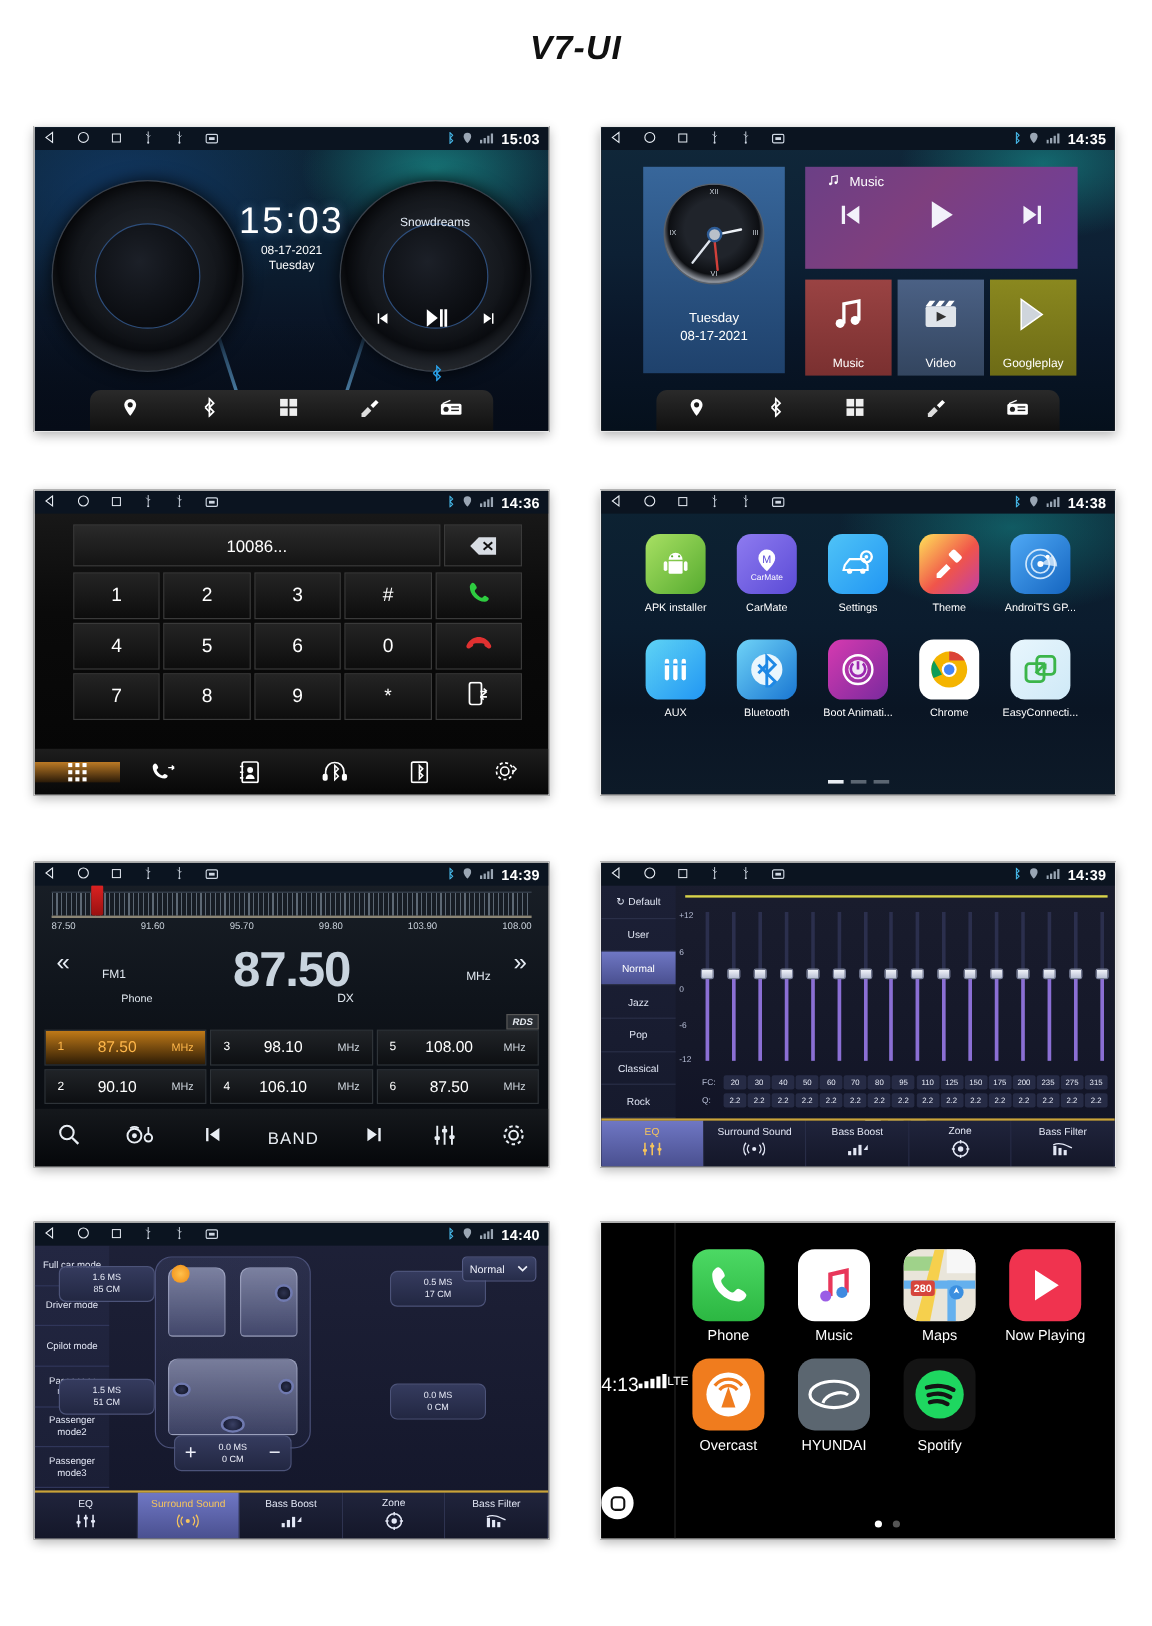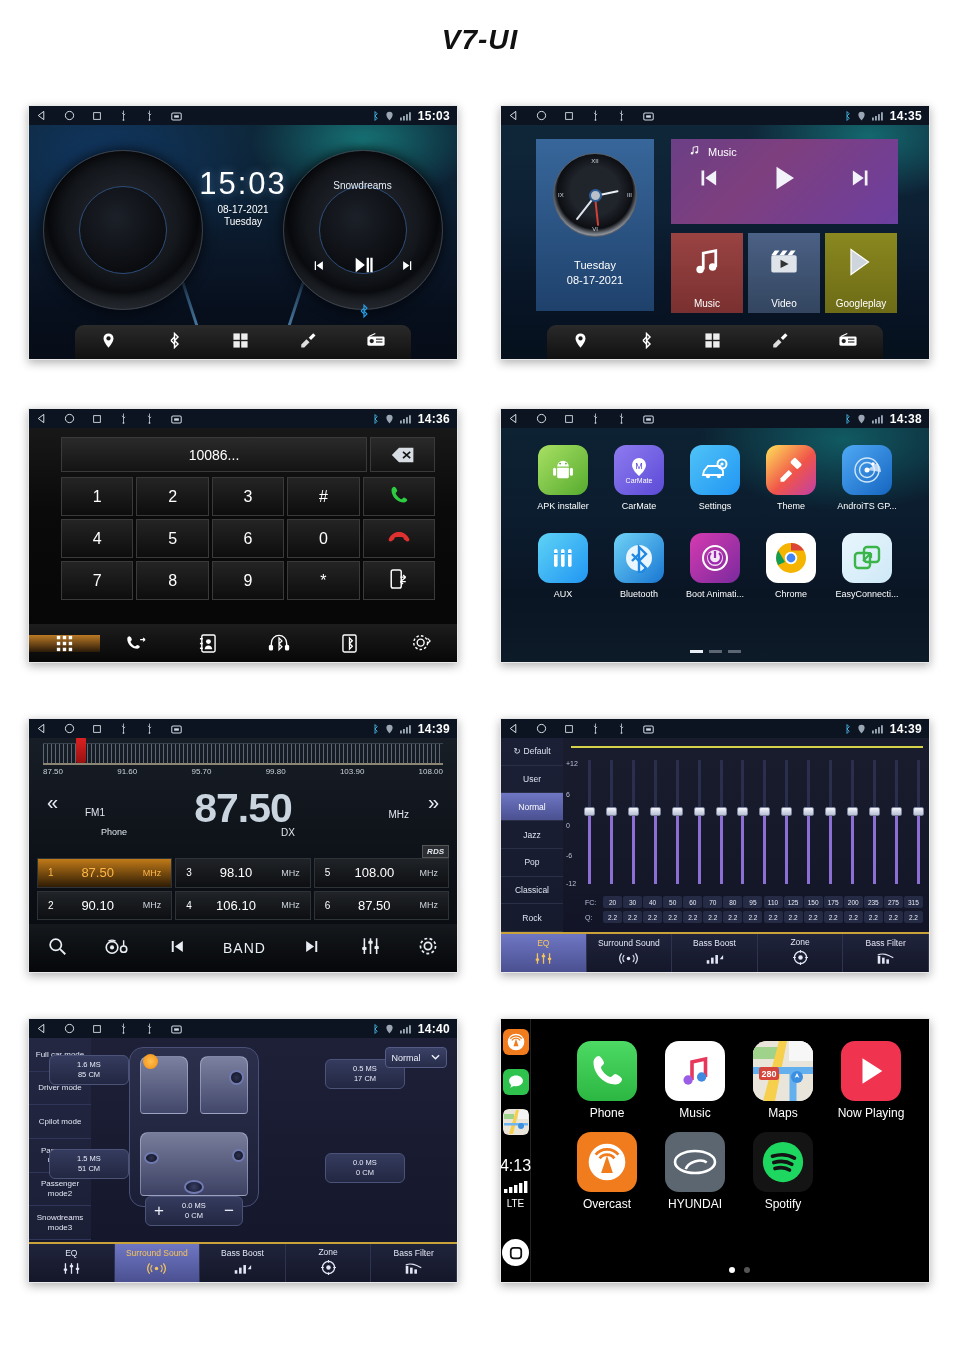--- a/index.html
+++ b/index.html
@@ -216,22 +216,22 @@
   .modeselect { position:absolute; right:10px; top:28px; width:62px; height:21px;
                 background:linear-gradient(180deg,#3a4166,#262c49); border:1px solid #545b84;
                 border-radius:4px; display:flex; align-items:center; justify-content:space-around;
                 color:#eef0fa; font-size:9px; }
   .stepper { position:absolute; left:116px; bottom:56px; width:98px; height:30px;
              background:linear-gradient(180deg,#353b5e,#222742); border:1px solid #4c5379; border-radius:6px;
              display:flex; align-items:center; justify-content:space-between; padding:0 8px; color:#eef0fa; }
 
   
   .p8-bg { position:absolute; inset:0; background:#000; }
-  .cp-side { position:absolute; left:0; top:0; bottom:0; width:30px;
-             border-right:1px solid #222; display:flex; flex-direction:column; align-items:center; padding-top:10px; }
+  .cp-side { position:absolute; left:0; top:0; bottom:0; width:62px;
+             border-right:1px solid #222; display:flex; flex-direction:row; align-items:center; }
   .cp-sicon { width:26px; height:26px; border-radius:6px; margin-bottom:14px; display:flex;
               align-items:center; justify-content:center; overflow:hidden; }
   .cp-time { color:#fff; font-size:16px; margin-top:8px; }
   .cp-lte { color:#fff; font-size:10px; margin-top:1px; }
   .cp-home { width:27px; height:27px; border-radius:50%; background:#fff; position:absolute; bottom:16px;
              display:flex; align-items:center; justify-content:center; }
   .cp-grid { position:absolute; left:62px; right:14px; top:22px;
              display:grid; grid-template-columns:repeat(4,1fr); row-gap:12px; }
   .cp-app { display:flex; flex-direction:column; align-items:center; }
   .cp-ic { width:60px; height:60px; border-radius:14px; display:flex; align-items:center;
@@ -1200,21 +1200,21 @@
 
   <div class="panel col-l r4">
     <div class="p7-bg"></div>
 
     <div class="ss-side">
       <div>Full car mode</div>
       <div>Driver mode</div>
       <div>Cpilot mode</div>
       <div>Passenger mode1</div>
       <div>Passenger mode2</div>
-      <div>Snowdreams mode3</div>
+      <div>Passenger mode3</div>
     </div>
 
     <div class="ss-stage">
       <div class="seat" style="left:10px;top:8px;width:48px;height:58px"></div>
       <div class="seat" style="right:10px;top:8px;width:48px;height:58px"></div>
       <div class="seat" style="left:10px;bottom:10px;right:10px;height:64px"></div>
       <div style="position:absolute;left:13px;top:6px;width:15px;height:15px;border-radius:50%;background:radial-gradient(circle,#ffc14d,#f08a12)"></div>
       <div style="position:absolute;right:14px;top:22px;width:15px;height:15px;border-radius:50%;background:radial-gradient(circle,#2e3350,#0d1020);border:2px solid #707ab0"></div>
       <div style="position:absolute;left:14px;bottom:42px;width:15px;height:12px;border-radius:50%;background:radial-gradient(circle,#2e3350,#0d1020);border:2px solid #707ab0"></div>
       <div style="position:absolute;right:13px;bottom:44px;width:13px;height:13px;border-radius:50%;background:radial-gradient(circle,#2e3350,#0d1020);border:2px solid #707ab0"></div>

